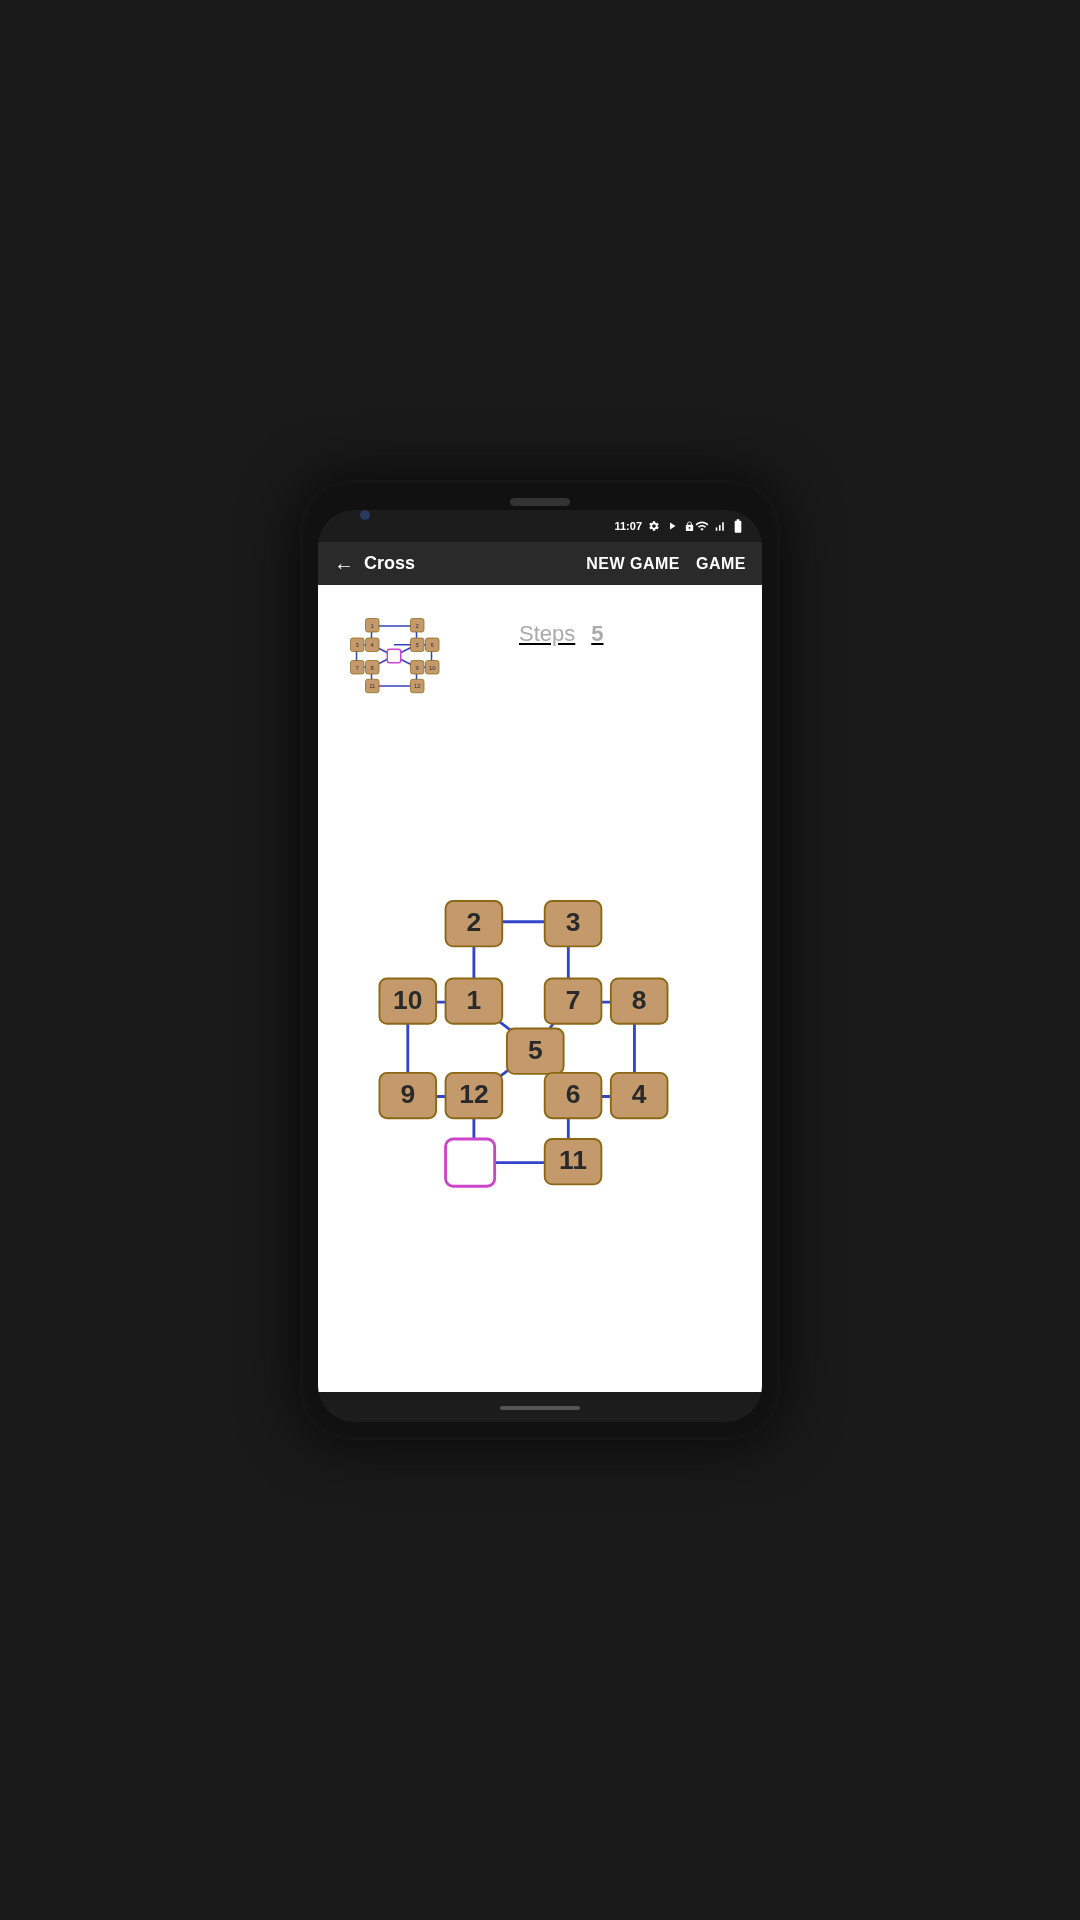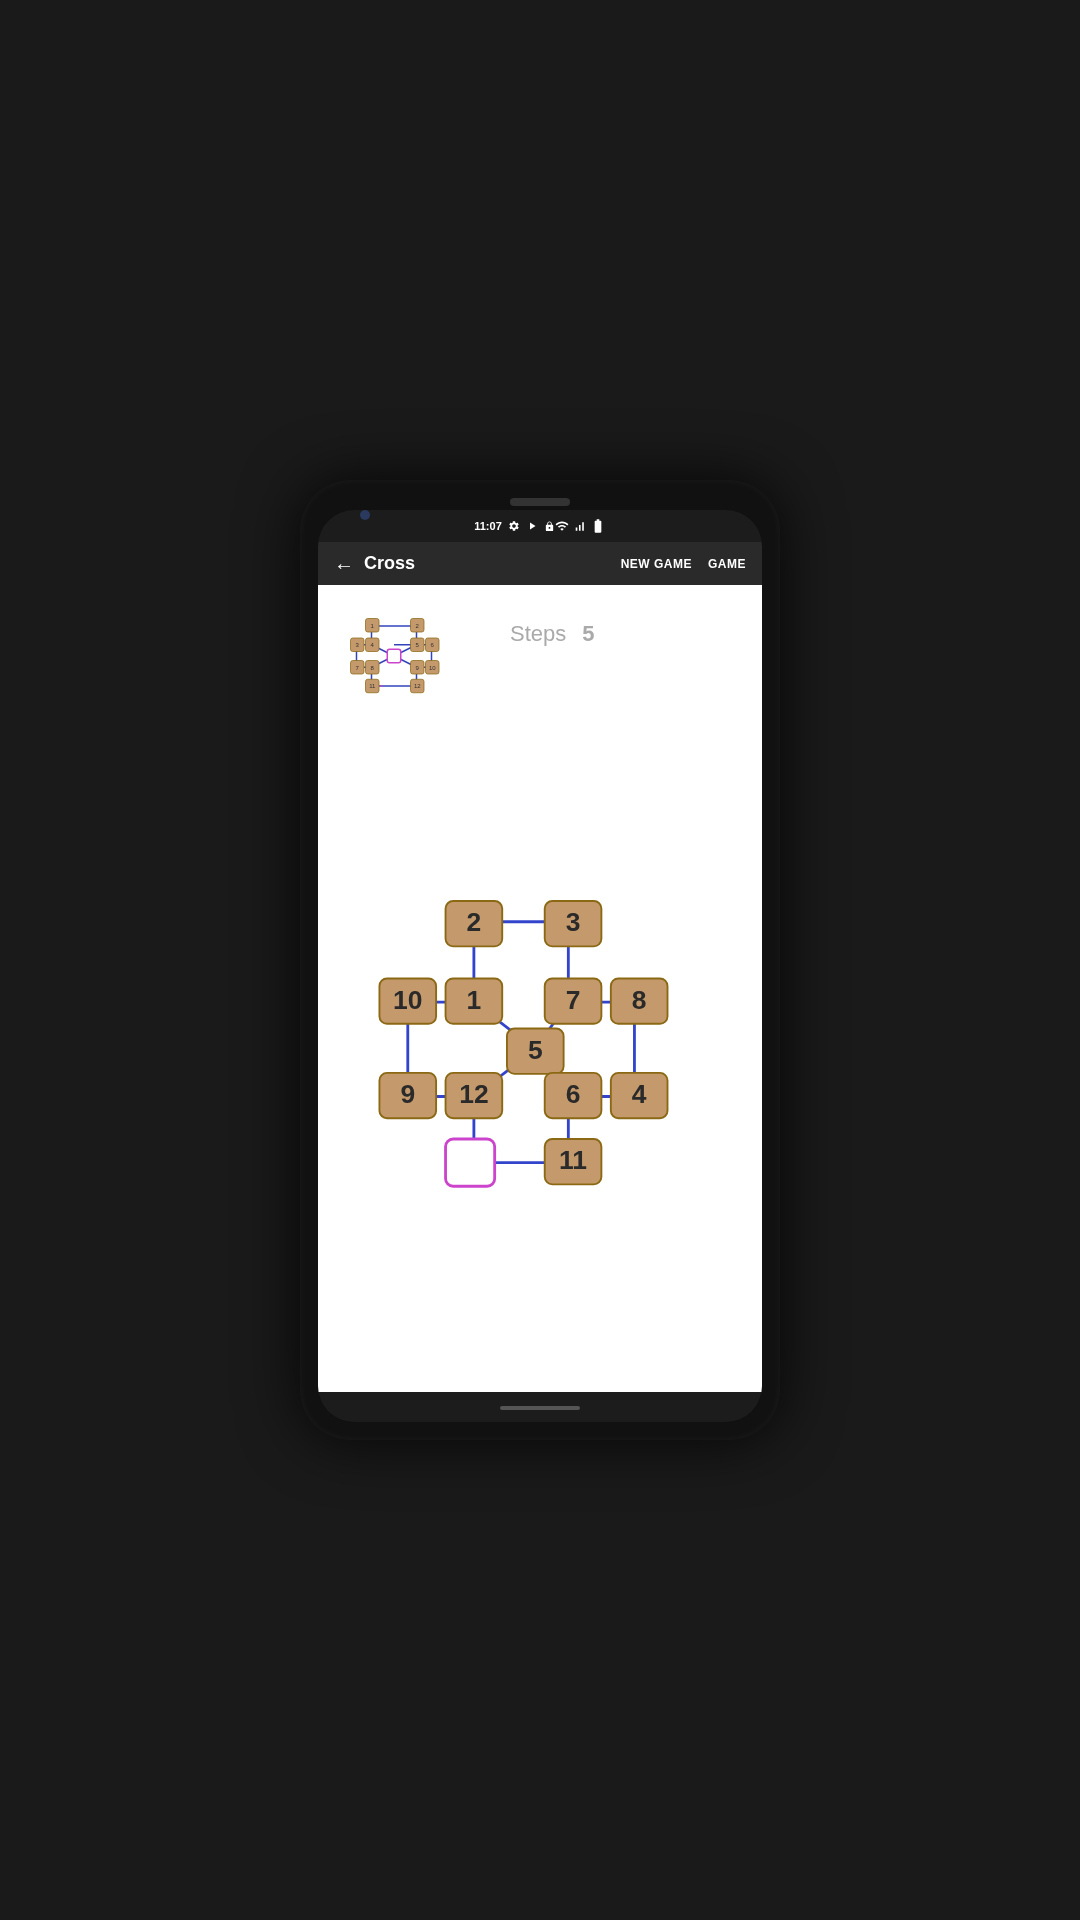--- a/index.html
+++ b/index.html
@@ -30,38 +30,38 @@
       display: flex;
       flex-direction: column;
     }
     .status-bar {
       background: #1c1c1c;
       color: white;
       font-size: 11px;
       font-weight: bold;
       padding: 8px 16px;
       display: flex;
-      justify-content: center;
+      justify-content: flex-end;
       align-items: center;
     }
     .status-left { display: flex; align-items: center; gap: 6px; }
     .status-right { display: flex; align-items: center; gap: 4px; }
     .app-bar {
       background: #2a2a2a;
       color: white;
       padding: 10px 16px;
       display: flex;
       align-items: center;
       justify-content: space-between;
     }
     .app-bar-left { display: flex; align-items: center; gap: 10px; }
     .app-bar-title { font-size: 18px; font-weight: bold; text-align: center; }
     .app-bar-actions { display: flex; gap: 16px; }
     .app-bar-action {
-      font-size: 12px;
+      font-size: 16px;
       font-weight: bold;
       color: white;
       cursor: pointer;
       letter-spacing: 0.5px;
     }
     .back-arrow { font-size: 20px; cursor: pointer; }
     .game-content {
       background: white;
       flex: 1;
       display: flex;
@@ -78,21 +78,22 @@
     .minimap {
       width: 120px;
       height: 110px;
       flex-shrink: 0;
     }
     .steps-display {
       display: flex;
       align-items: center;
       gap: 16px;
       margin-top: 20px;
-      margin-left: 36px;
+      margin-left: 45px;
+      text-decoration: underline;
     }
     .steps-label { font-size: 22px; color: #aaa; }
     .steps-value { font-size: 22px; color: #aaa; font-weight: bold; }
     .main-puzzle {
       flex: 1;
       display: flex;
       justify-content: center;
       align-items: center;
       position: relative;
     }

